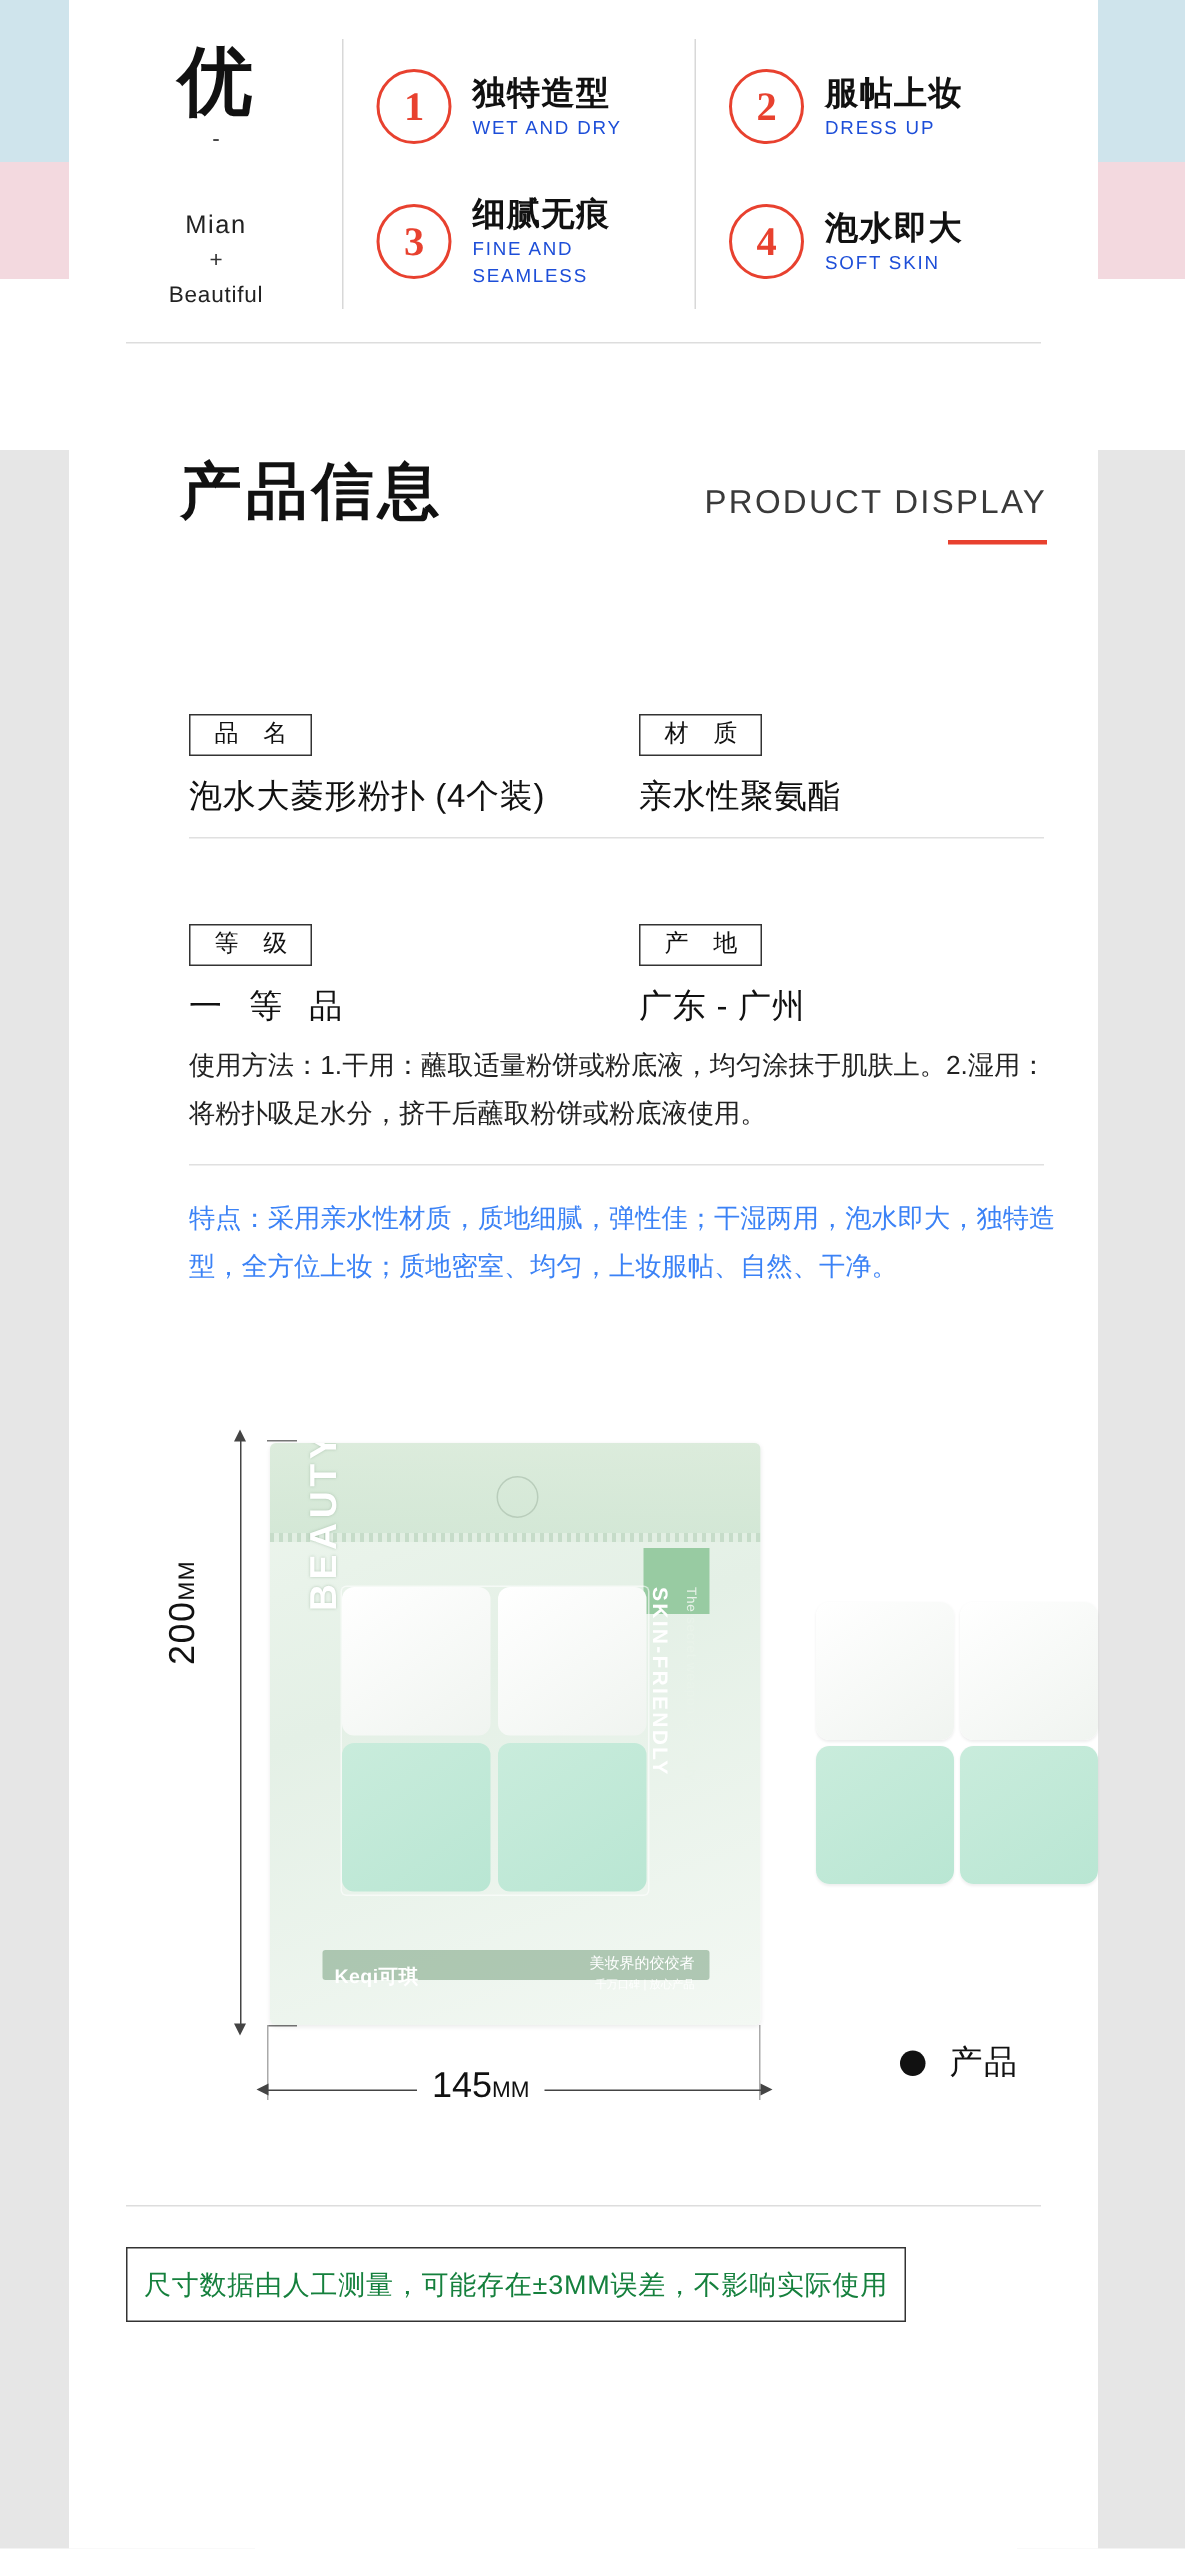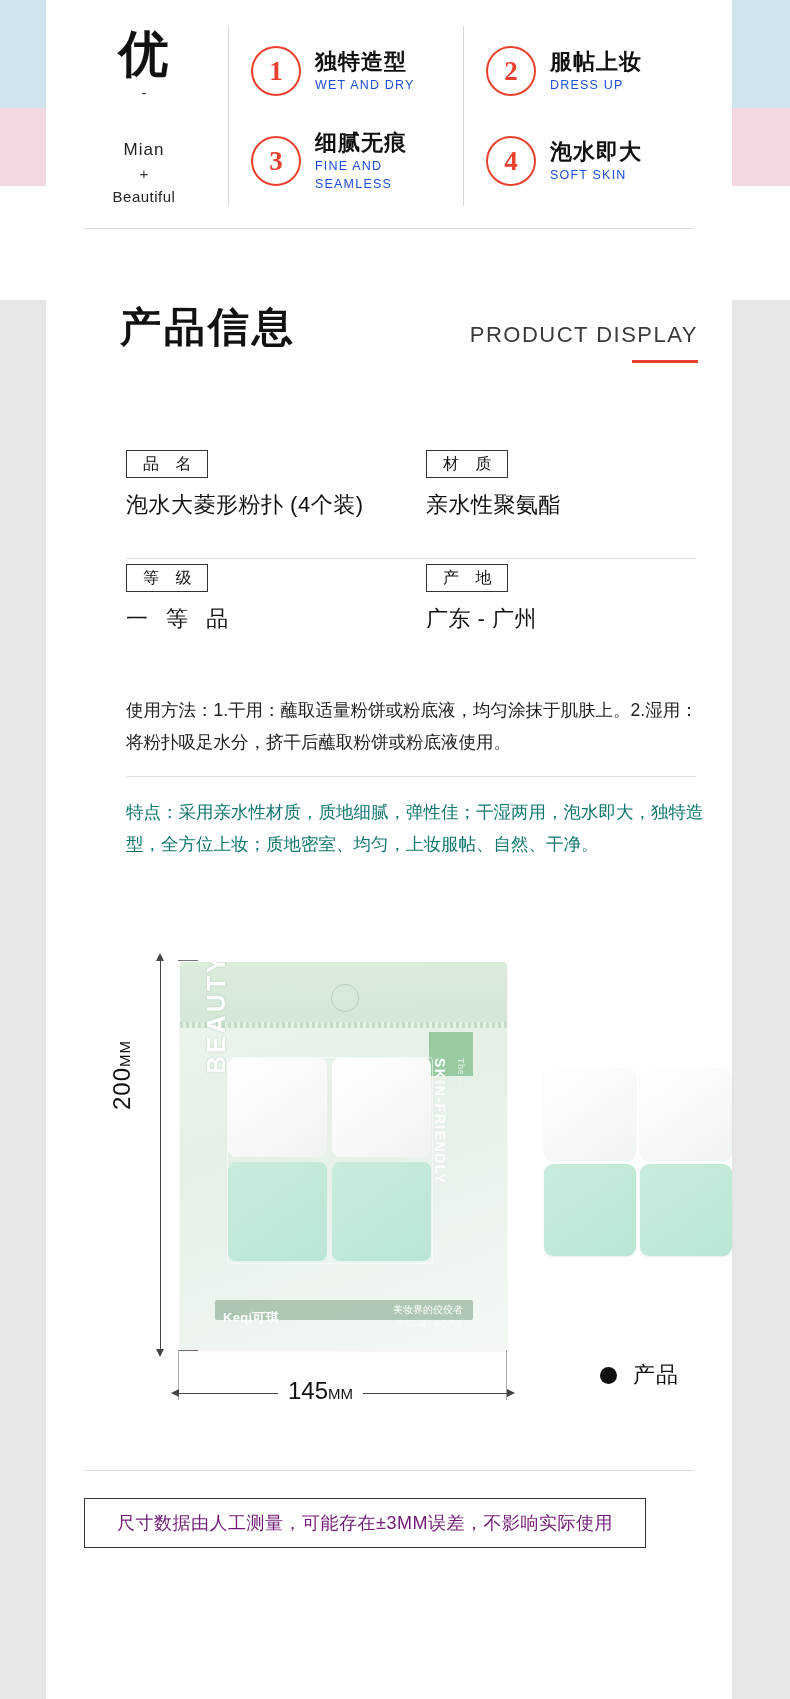--- a/index.html
+++ b/index.html
@@ -218,20 +218,21 @@
     left: 80px;
     top: 450px;
     width: 570px;
   }
   .spec-row {
     display: flex;
     margin-bottom: 14px;
   }
   .spec-col {
     width: 300px;
+    margin-top: 26px;
   }
   .spec-col.right {
     width: 270px;
   }
   .spec-label {
     display: inline-block;
     border: 1px solid #333;
     font-size: 16px;
     color: #111;
     padding: 3px 10px;
@@ -274,21 +275,21 @@
     height: 1px;
     background: #e0e0e0;
   }
   .features {
     position: absolute;
     left: 80px;
     top: 796px;
     width: 580px;
     font-size: 17.5px;
     line-height: 32px;
-    color: #0f766e;
+    color: #3b82f6;
   }
 
   
   .dim-area {
     position: absolute;
     left: 46px;
     top: 940px;
     width: 686px;
     height: 500px;
   }
@@ -567,27 +568,27 @@
     left: 38px;
     top: 1470px;
     width: 610px;
     height: 1px;
     background: #ddd;
   }
   .note {
     position: absolute;
     left: 38px;
     top: 1498px;
-    width: 562px;
+    width: 520px;
     box-sizing: border-box;
     border: 1px solid #333;
     text-align: center;
     padding: 12px 0;
     font-size: 18px;
-    color: #701a75;
+    color: #15803d;
     letter-spacing: 0.5px;
   }
 </style>
 </head>
 <body>
 
 <div class="page">
 
   <div class="corner-tl-blue"></div>
   <div class="corner-tl-pink"></div>

